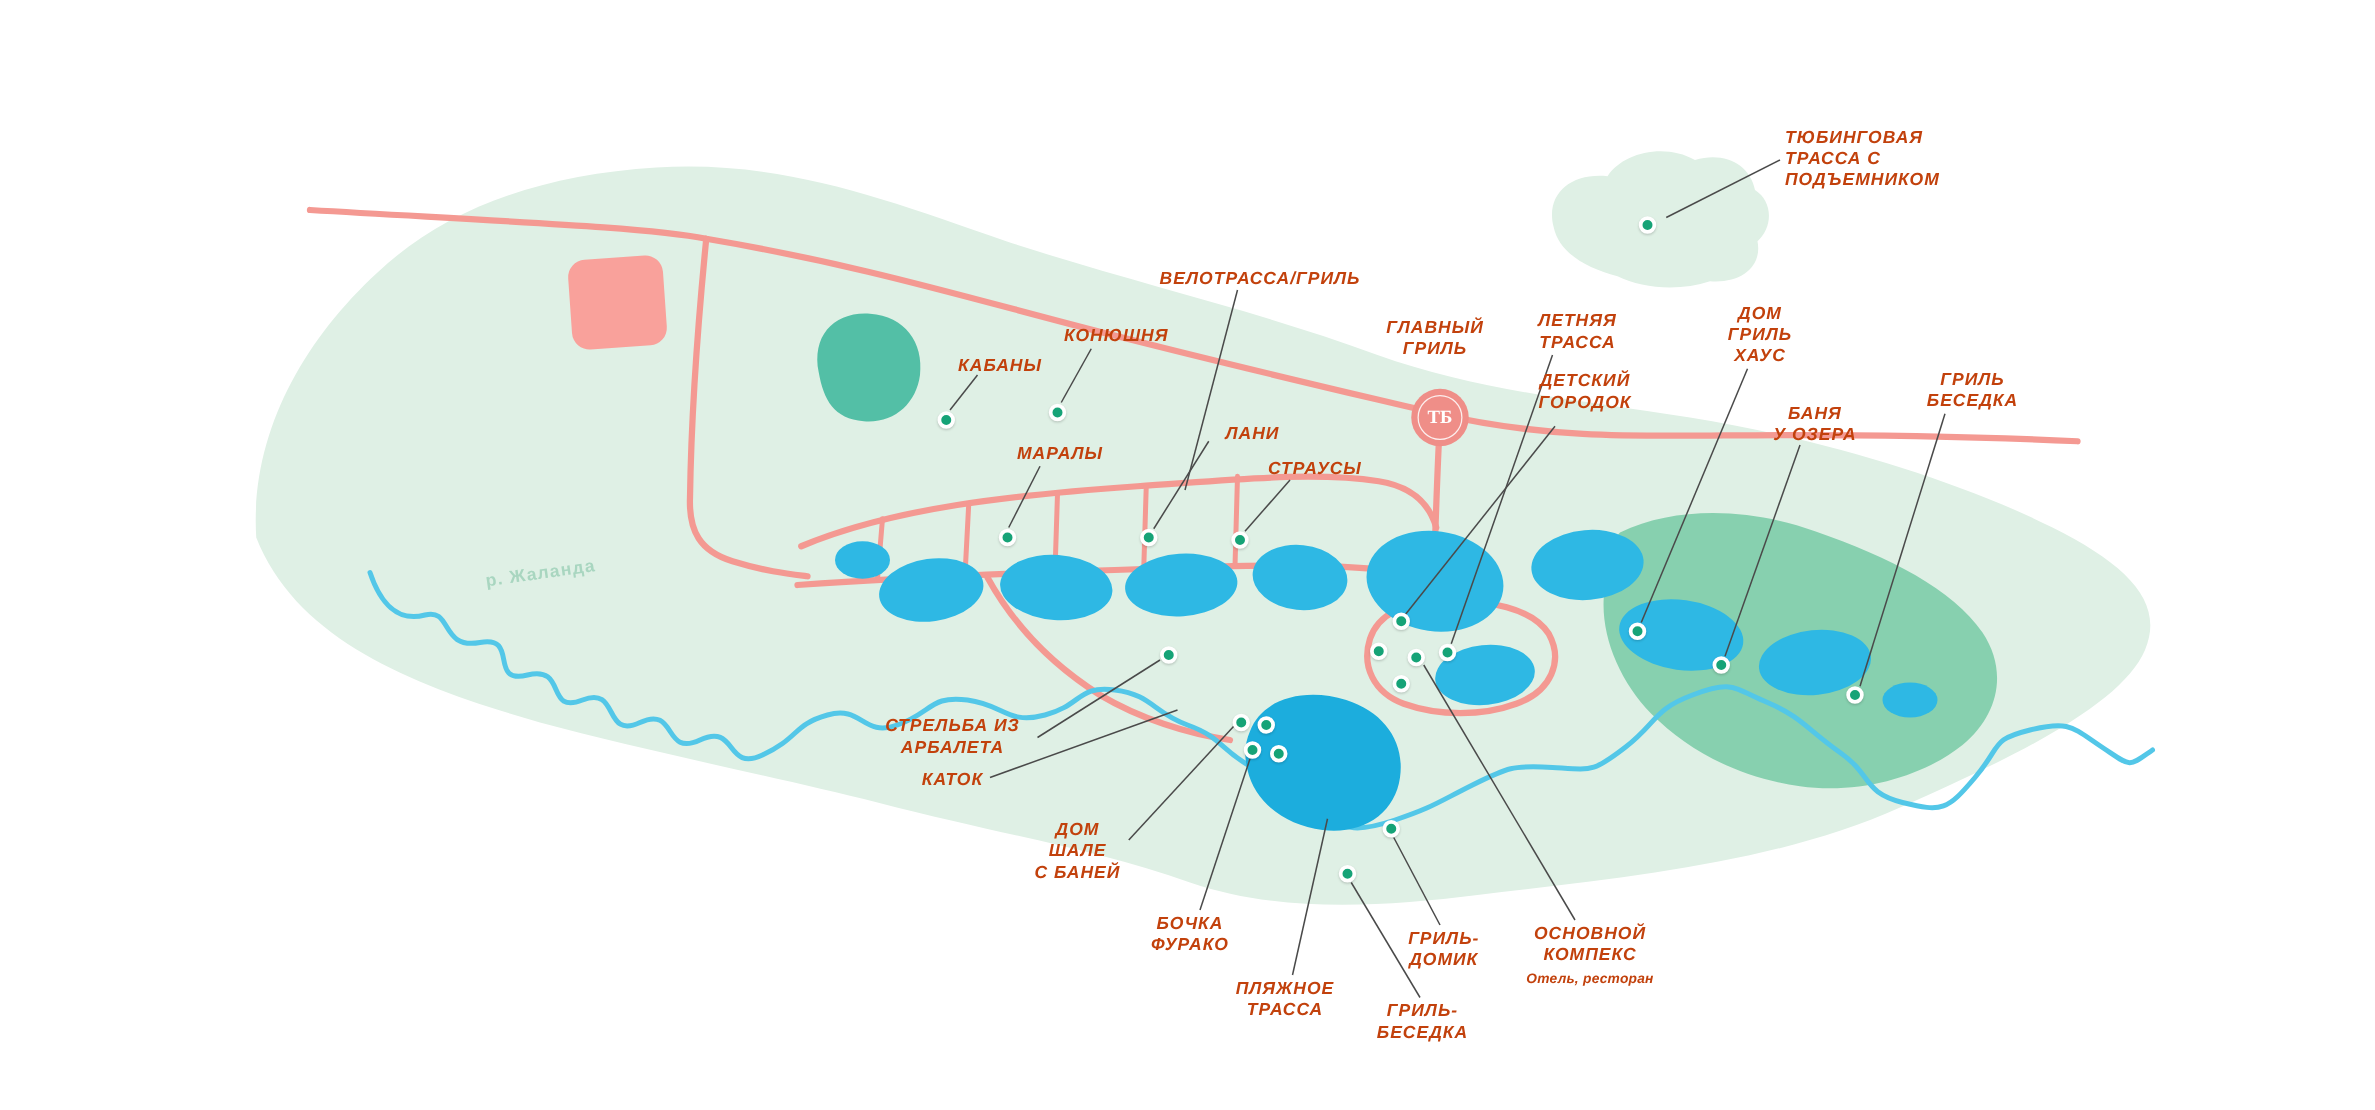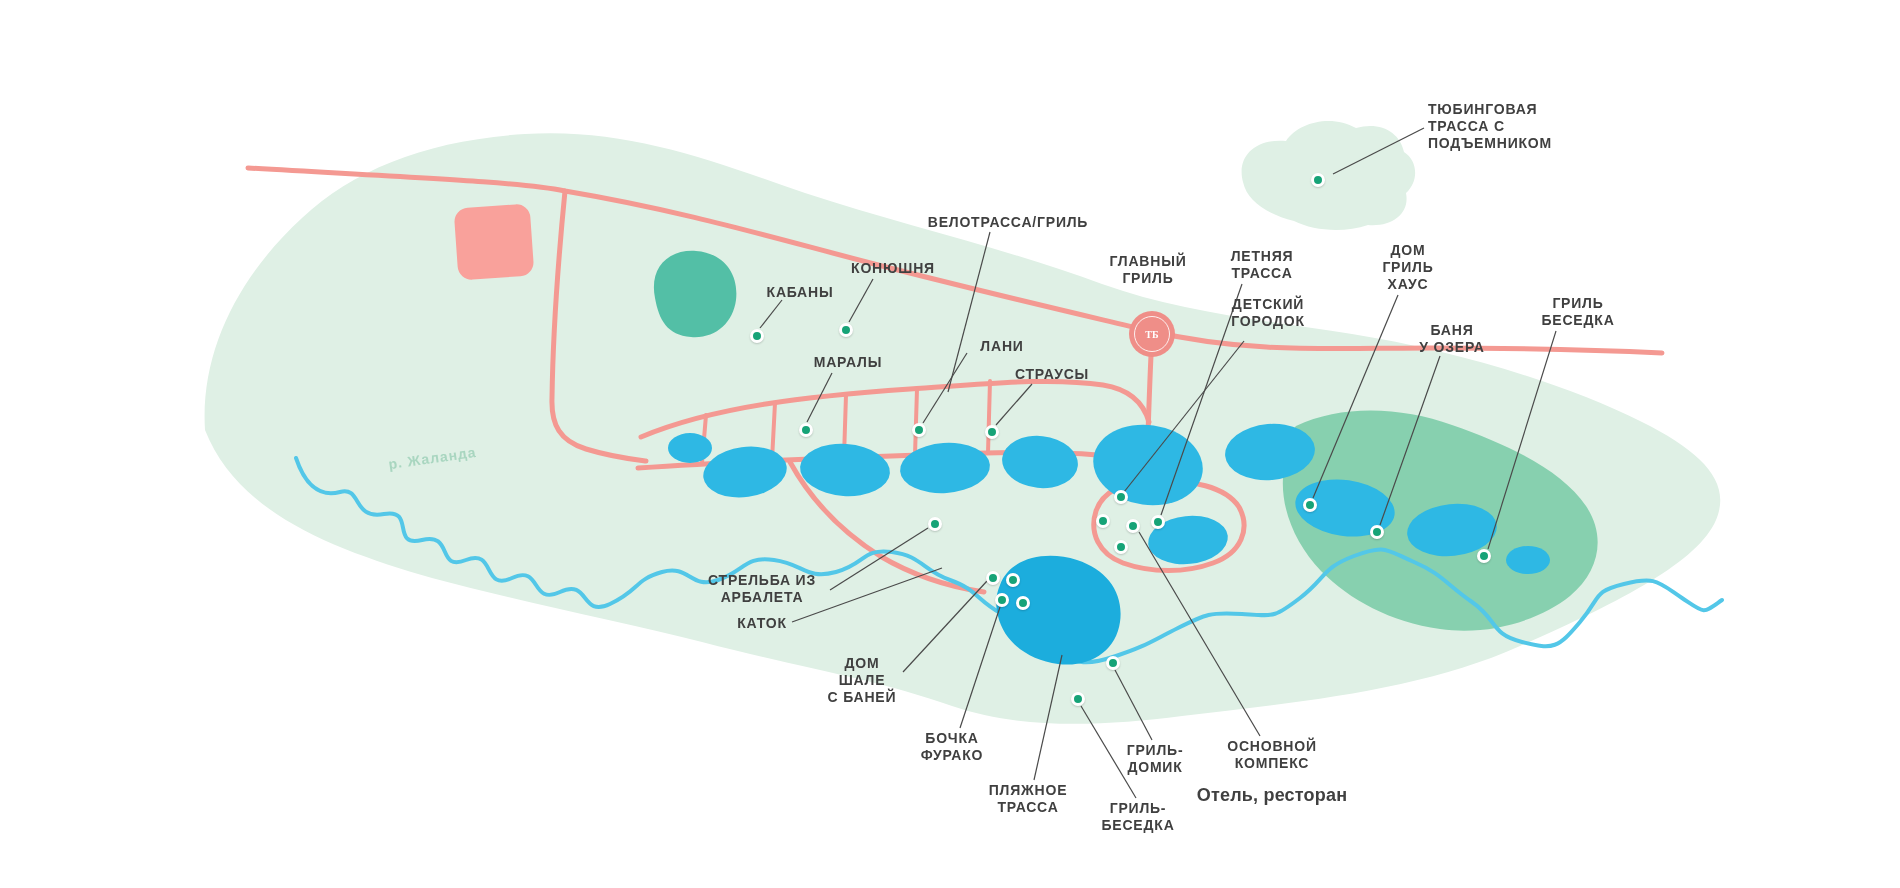--- a/index.html
+++ b/index.html
@@ -17,25 +17,26 @@
   .map-svg { position: absolute; left: 0; top: 0; }
 
   .lbl {
     position: absolute;
     transform: translateX(-50%);
     text-align: center;
     font-size: 14px;
     font-weight: bold;
     letter-spacing: 0.8px;
     line-height: 17px;
-    color: #404040;
+    color: #c2410c;
     white-space: nowrap;
+    font-style: italic;
   }
   .lbl.left-align { transform: none; text-align: left; }
-  .lbl .sub { font-size: 18px; letter-spacing: 0.2px; margin-top: 15px; }
+  .lbl .sub { font-size: 11px; letter-spacing: 0.2px; margin-top: 3px; }
 
   .marker {
     position: absolute;
     width: 14px; height: 14px;
     background: #16a377;
     border: 3px solid #ffffff;
     border-radius: 50%;
     transform: translate(-50%, -50%);
     box-shadow: 0 1px 2px rgba(0,0,0,0.18);
   }
@@ -61,21 +62,21 @@
     display: flex; align-items: center; justify-content: center;
   }
   .entrance-logo::before {
     content: "";
     position: absolute; inset: 5px;
     border: 1.5px solid rgba(255,255,255,0.85);
     border-radius: 50%;
   }
   .entrance-logo span {
     color: #ffffff;
-    font-size: 10px;
+    font-size: 15px;
     font-weight: bold;
     font-family: "Liberation Serif", serif;
   }
 </style>
 </head>
 <body>
 
 <div class="map">
 
   <svg class="map-svg" width="1900" height="888" viewBox="0 0 1900 888">

